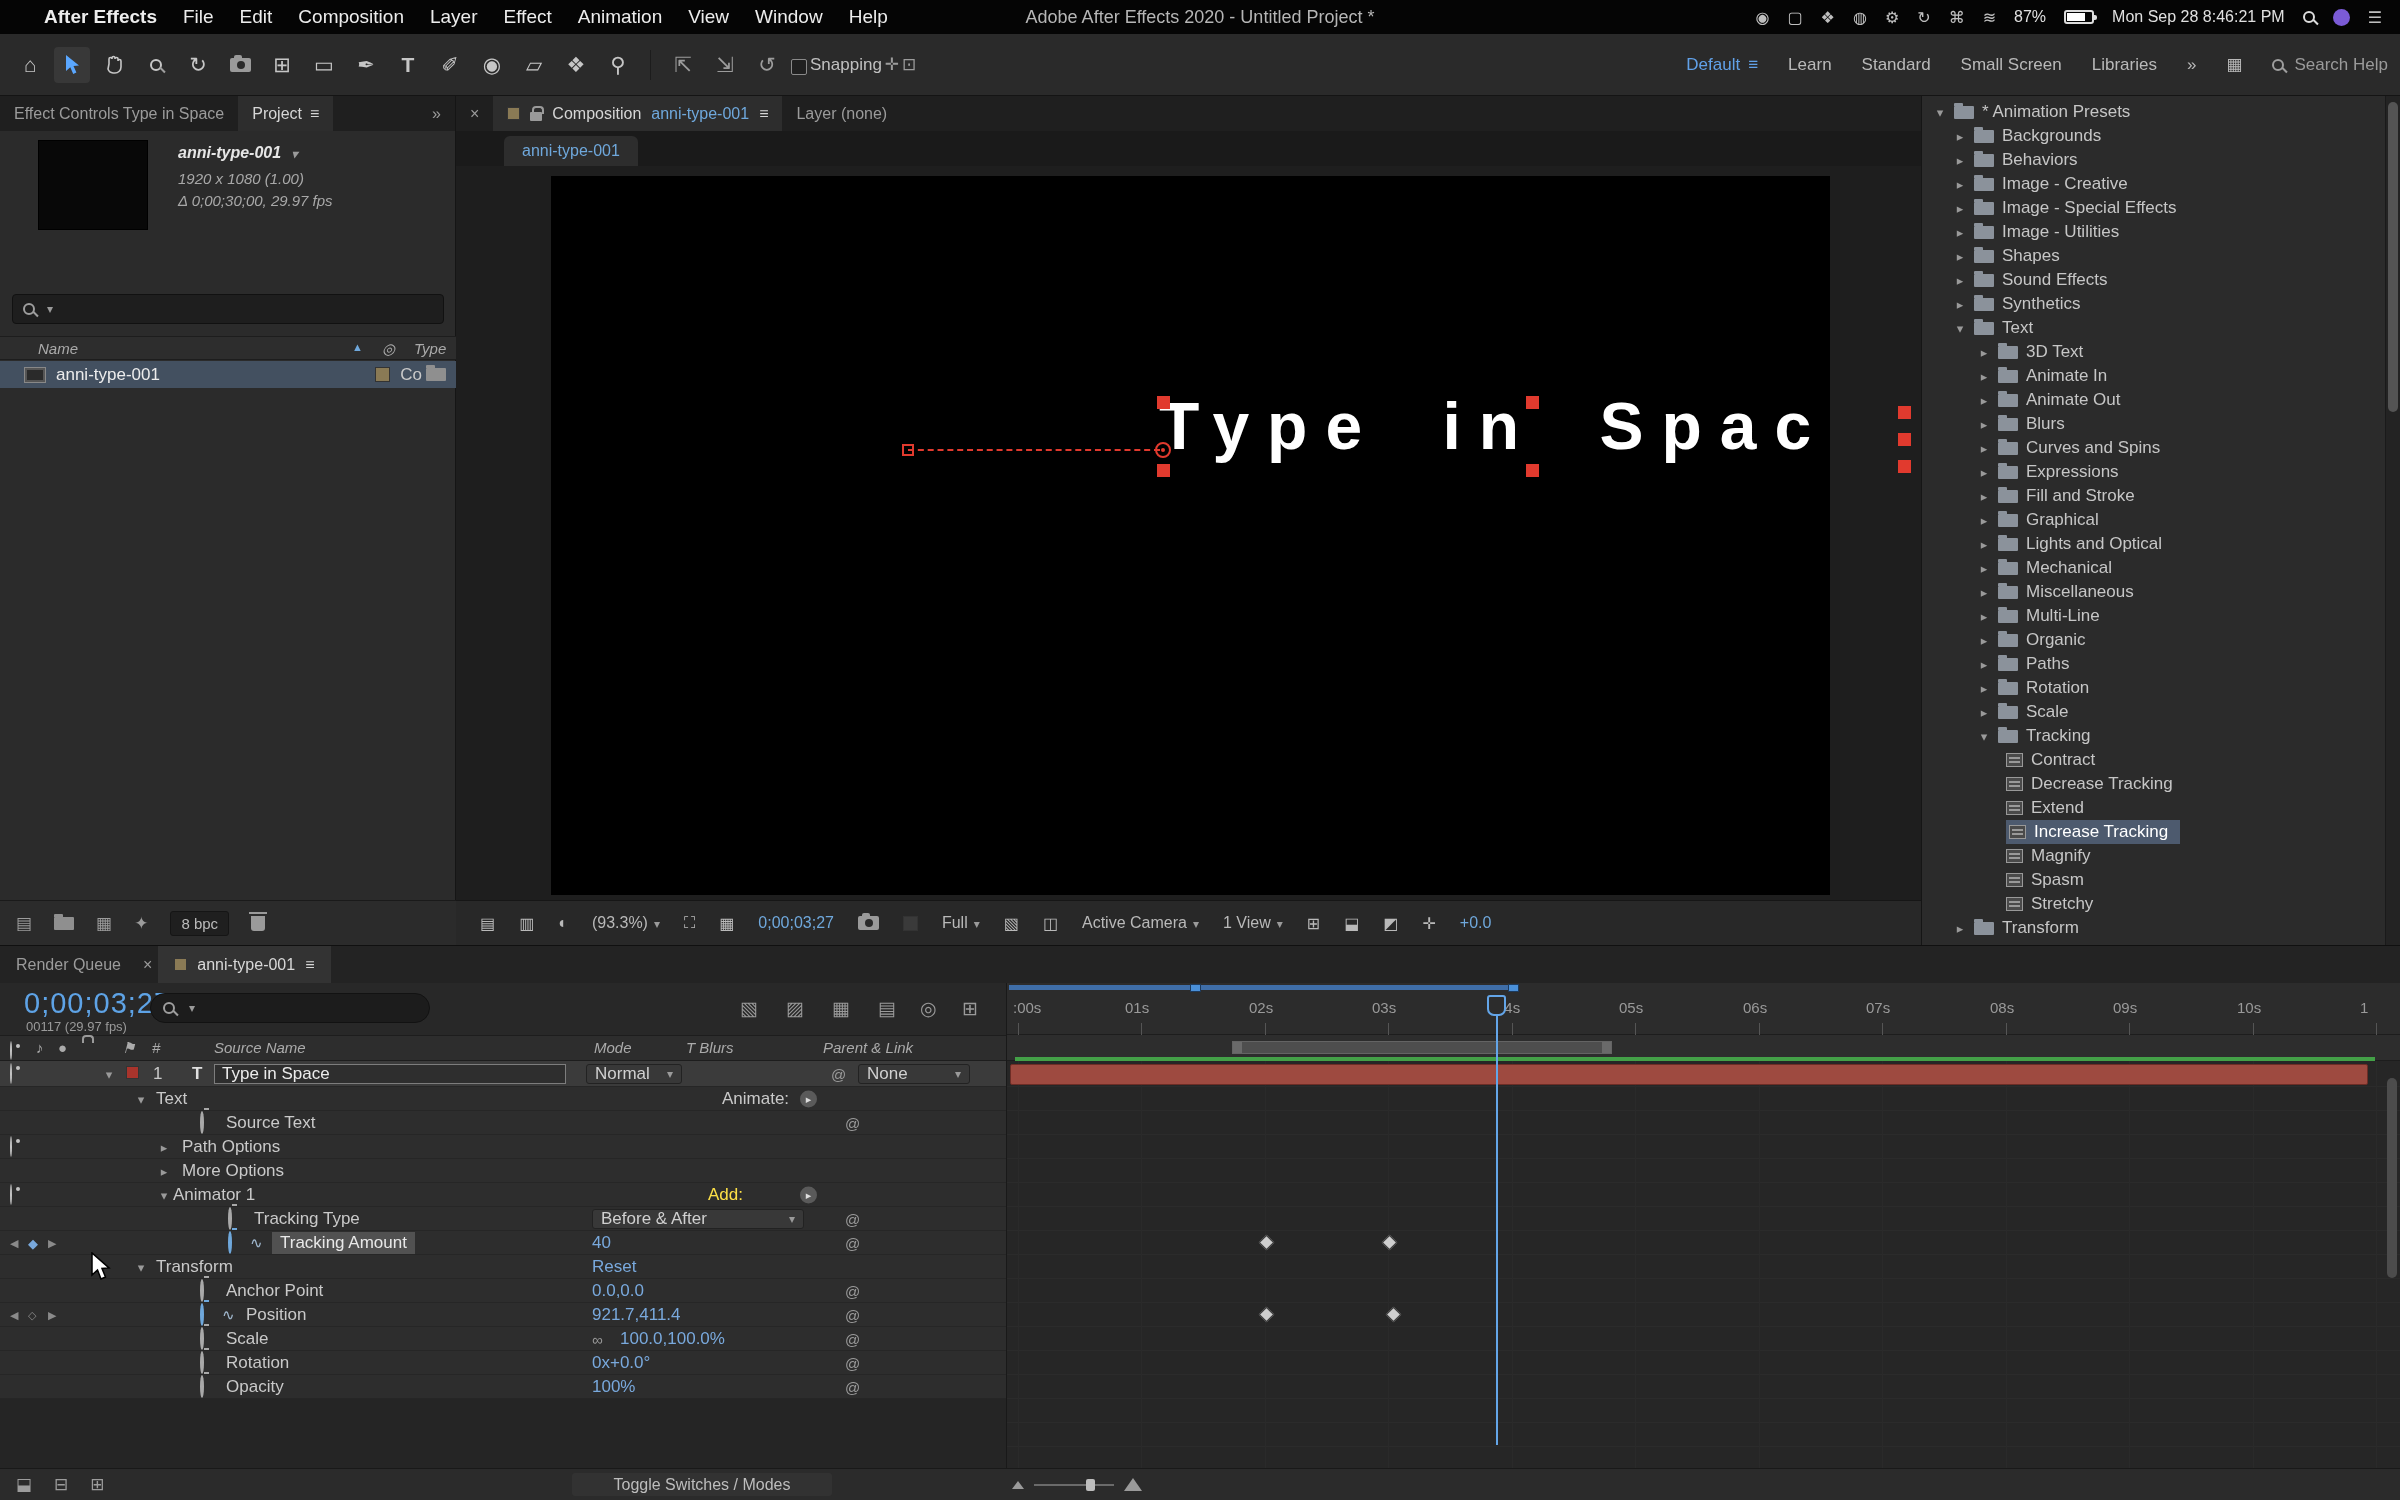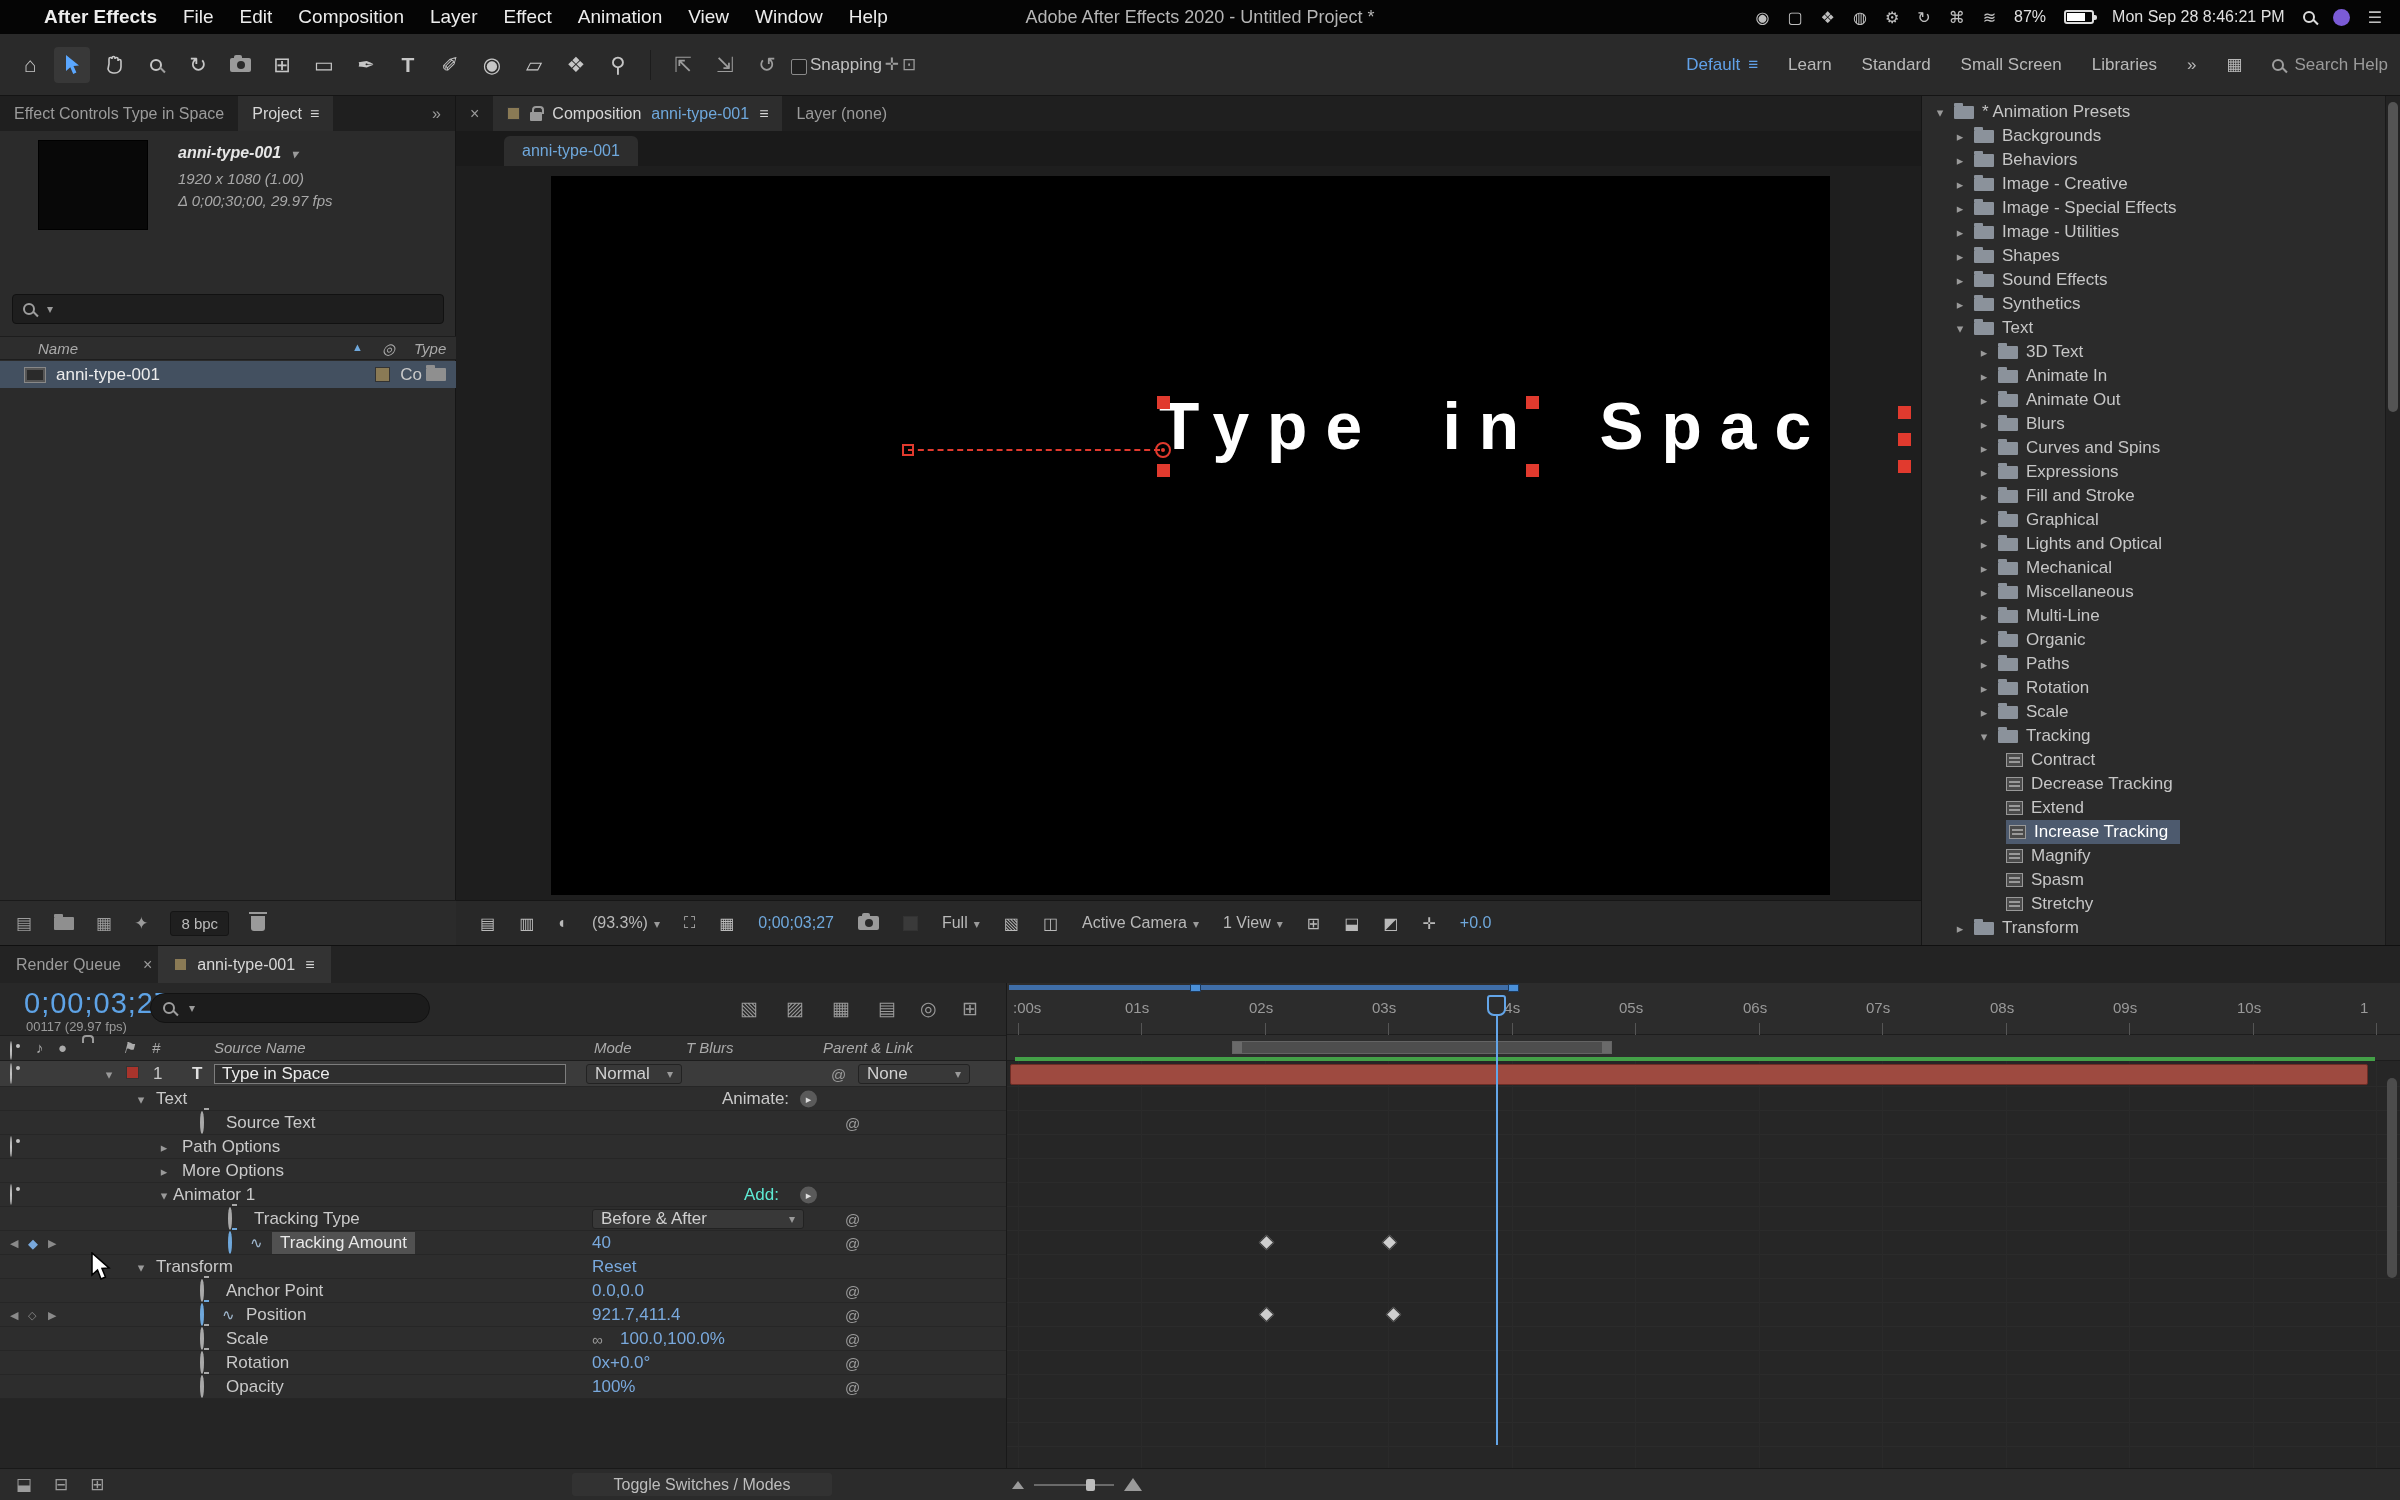--- a/index.html
+++ b/index.html
@@ -623,21 +623,21 @@
 
         <div class="tl-row">
           <span class="tri" style="left:158px;">▸</span>
           <span style="left:182px;">More Options</span>
         </div>
 
         <div class="tl-row">
           <span style="left:10px;"><span class="eye"></span></span>
           <span class="tri" style="left:158px;">▾</span>
           <span style="left:173px;">Animator 1</span>
-          <span style="left:744px; color:#5eead4;">Add:</span>
+          <span style="left:708px; color:#fde047;">Add:</span>
           <span style="left:800px;">
               <span class="playcirc">▸</span>
             </span>
         </div>
 
         <div class="tl-row">
           <span style="left:228px;"><span class="sw"></span></span>
           <span style="left:254px;">Tracking Type</span>
           <div class="dd" style="left:592px; width:212px;">
               <span>Before &amp; After</span>

